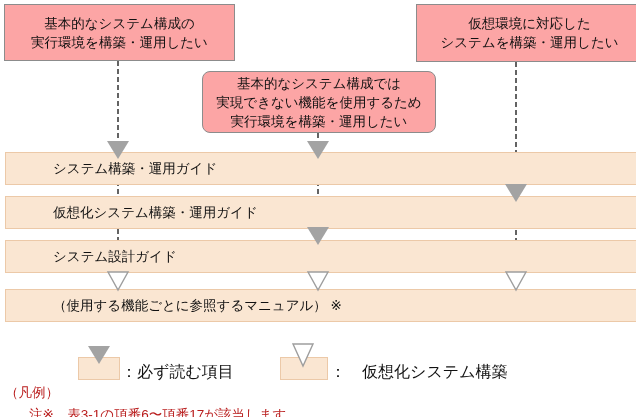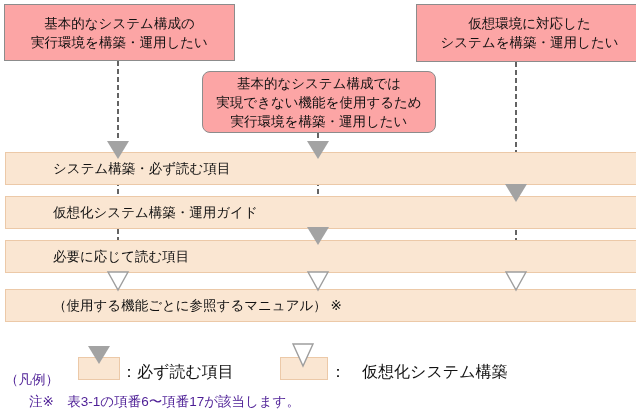--- a/index.html
+++ b/index.html
@@ -23,21 +23,21 @@
     padding-left:47px;box-sizing:content-box;
     font-size:13.5px;color:#111;
   }
   .legend-swatch{
     position:absolute;z-index:1;background:#fae6d2;border:1px solid #ecc9a8;
   }
   .legend-label{
     position:absolute;z-index:2;font-size:16px;color:#111;white-space:pre;
   }
   .caption, .note{
-    position:absolute;z-index:2;font-size:13.5px;color:#4c1d95;white-space:pre;
+    position:absolute;z-index:2;font-size:13.5px;color:#b91c1c;white-space:pre;margin-top:13px;
   }
 </style>
 </head>
 <body>
 
 <div class="canvas">
 
   <svg id="lines-layer" class="layer" width="636" height="417">
     <line x1="118" y1="61" x2="118" y2="291" stroke="#3d3d3d" stroke-width="1.6" stroke-dasharray="5 3"></line>
     <line x1="318" y1="133" x2="318" y2="291" stroke="#3d3d3d" stroke-width="1.6" stroke-dasharray="5 3"></line>
@@ -54,27 +54,27 @@
     <div>システムを構築・運用したい</div>
   </div>
 
   <div class="need-box" style="left:202px;top:71px;width:232px;height:60px;border-radius:8px;">
     <div>基本的なシステム構成では</div>
     <div>実現できない機能を使用するため</div>
     <div>実行環境を構築・運用したい</div>
   </div>
 
   <div class="guide-bar" style="top:152px;">
-    <span>システム構築・必ず読む項目</span>
+    <span>システム構築・運用ガイド</span>
   </div>
   <div class="guide-bar" style="top:196px;">
     <span>仮想化システム構築・運用ガイド</span>
   </div>
   <div class="guide-bar" style="top:240px;">
-    <span>必要に応じて読む項目</span>
+    <span>システム設計ガイド</span>
   </div>
   <div class="guide-bar" style="top:289px;">
     <span>（使用する機能ごとに参照するマニュアル） ※</span>
   </div>
 
   <svg id="arrows-layer" class="layer" width="636" height="417">
 
     <polygon points="107,141 129,141 118,159" fill="#a3a3a3"></polygon>
     <polygon points="307,141 329,141 318,159" fill="#a3a3a3"></polygon>
     <polygon points="505,184 527,184 516,202" fill="#a3a3a3"></polygon>

